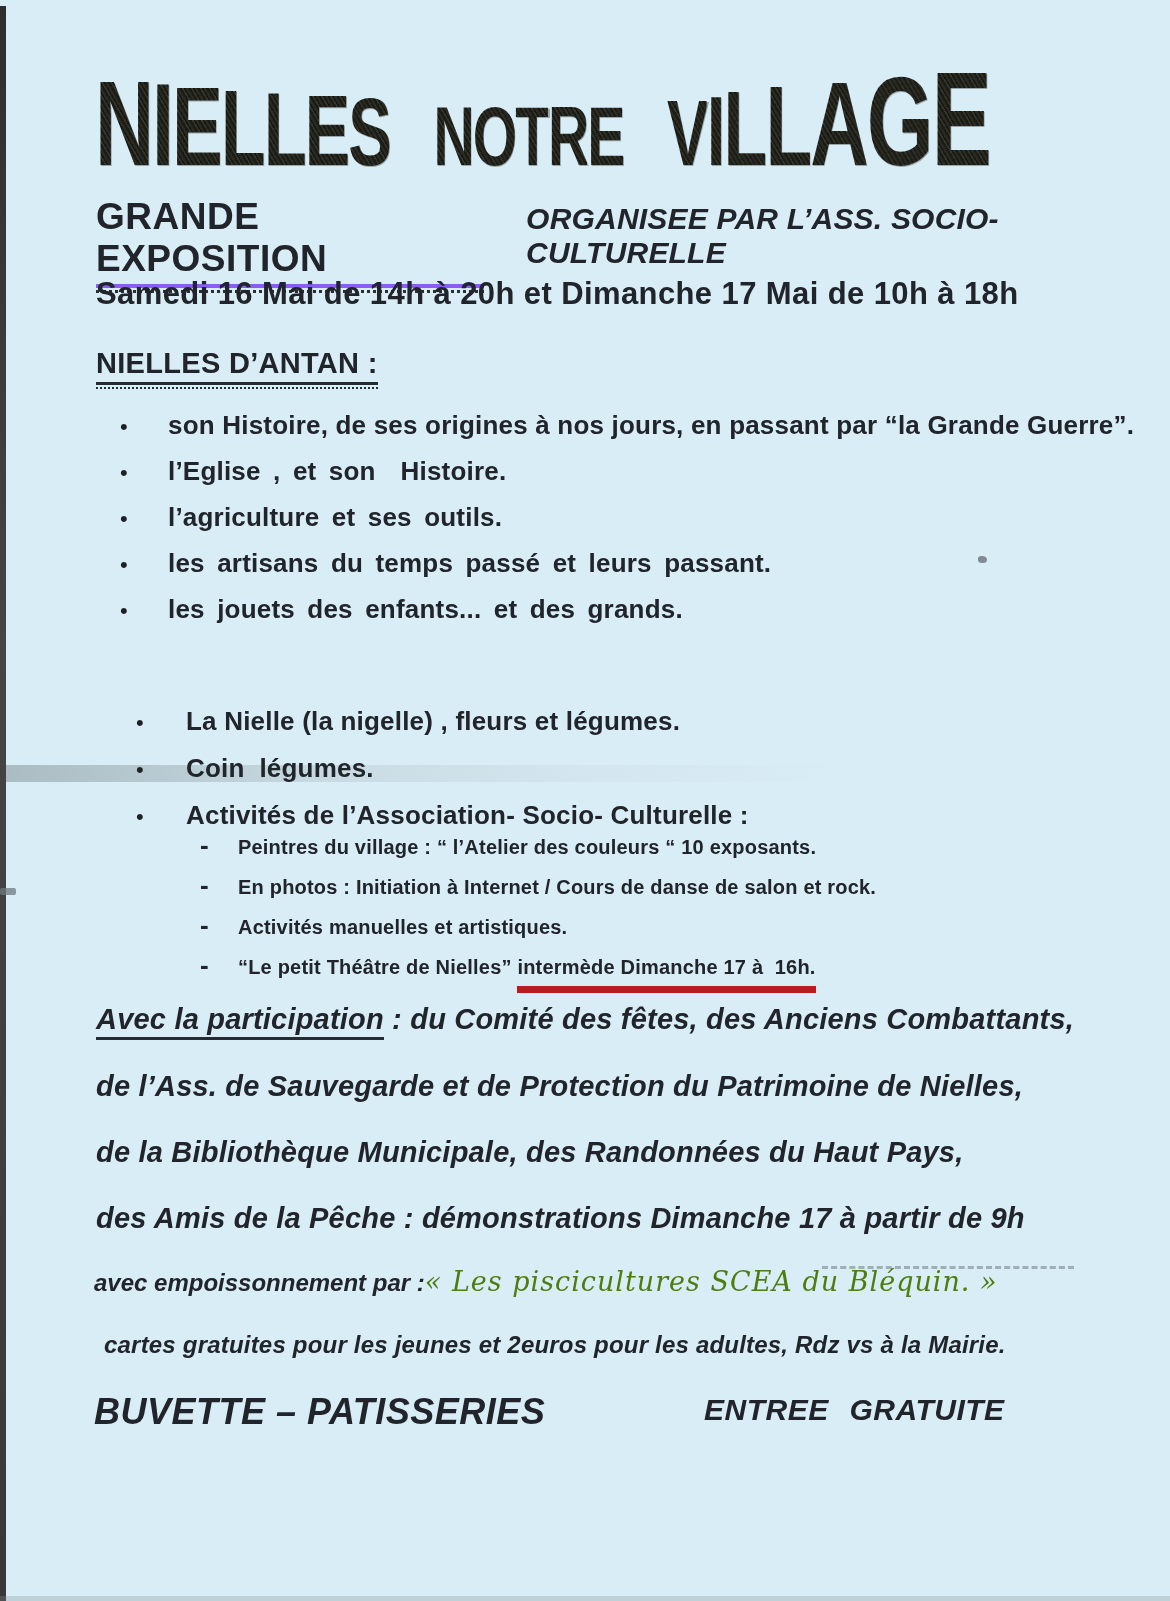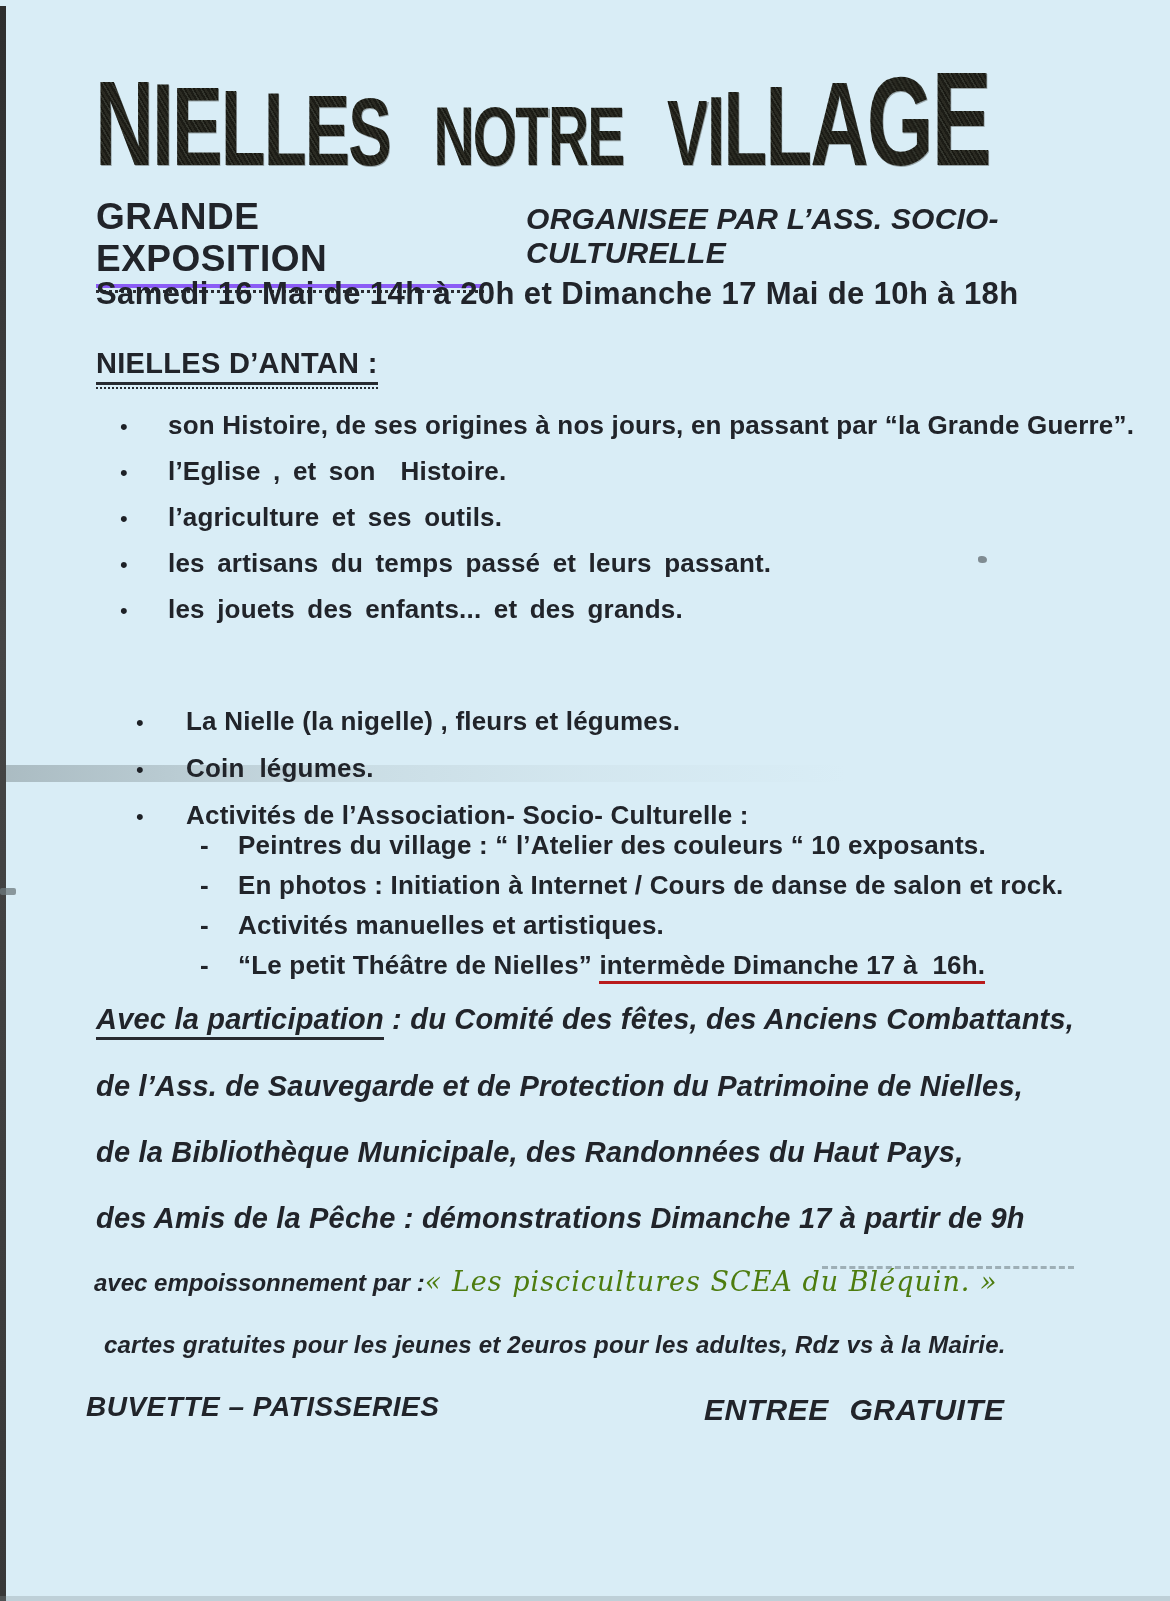--- a/index.html
+++ b/index.html
@@ -120,22 +120,22 @@
   .list-auj { left: 136px; top: 706px; }
   .list-auj li { height: 47px; }
   .list-auj .dot { width: 50px; }
   .dot { font-size: 22px; color: #1e2126; flex: none; }
   ul.blist .txt { font-size: 26px; font-weight: 700; letter-spacing: 0.2px; }
   li.wide .txt { word-spacing: 5px; }
 
   .sublist { left: 200px; top: 830px; list-style: none; margin: 0; padding: 0; position: absolute; }
   .sublist li { display: flex; align-items: baseline; height: 40px; }
   .sublist .dash { width: 38px; font-size: 26px; font-weight: 700; flex: none; }
-  .sublist .txt { font-size: 26px; font-weight: 700; letter-spacing: 0.2px; }
-  .sublist .u { border-bottom: 3px solid #b91c1c; padding-bottom: 1px; }
+  .sublist .txt { font-size: 20px; font-weight: 700; letter-spacing: 0.2px; }
+  .sublist .u { border-bottom: 7px solid #b91c1c; padding-bottom: 8px; }
 
   .part-line {
     position: absolute; left: 96px;
     font-size: 29px; font-weight: 700; font-style: italic; letter-spacing: 0.2px;
     white-space: nowrap;
   }
   .p1 { top: 1003px; }
   .p2 { top: 1070px; }
   .p3 { top: 1136px; }
   .p4 { top: 1202px; }
@@ -153,22 +153,22 @@
   }
 
   .cards-line {
     position: absolute; left: 94px; top: 1331px;
     font-size: 24px; font-weight: 700; font-style: italic; letter-spacing: 0.2px;
     white-space: nowrap;
     margin-left: 10px;
   }
 
   .footer-left {
-    position: absolute; left: 86px; top: 1391px;
-    font-size: 28px; font-weight: 800; font-style: italic; letter-spacing: 0.5px;
+    position: absolute; left: 94px; top: 1391px;
+    font-size: 36px; font-weight: 800; font-style: italic; letter-spacing: 0.5px;
   }
   .footer-right {
     position: absolute; left: 704px; top: 1393px;
     font-size: 30px; font-weight: 800; font-style: italic;
     letter-spacing: 0.5px; word-spacing: 12px;
   }
 </style>
 </head>
 <body>
 

